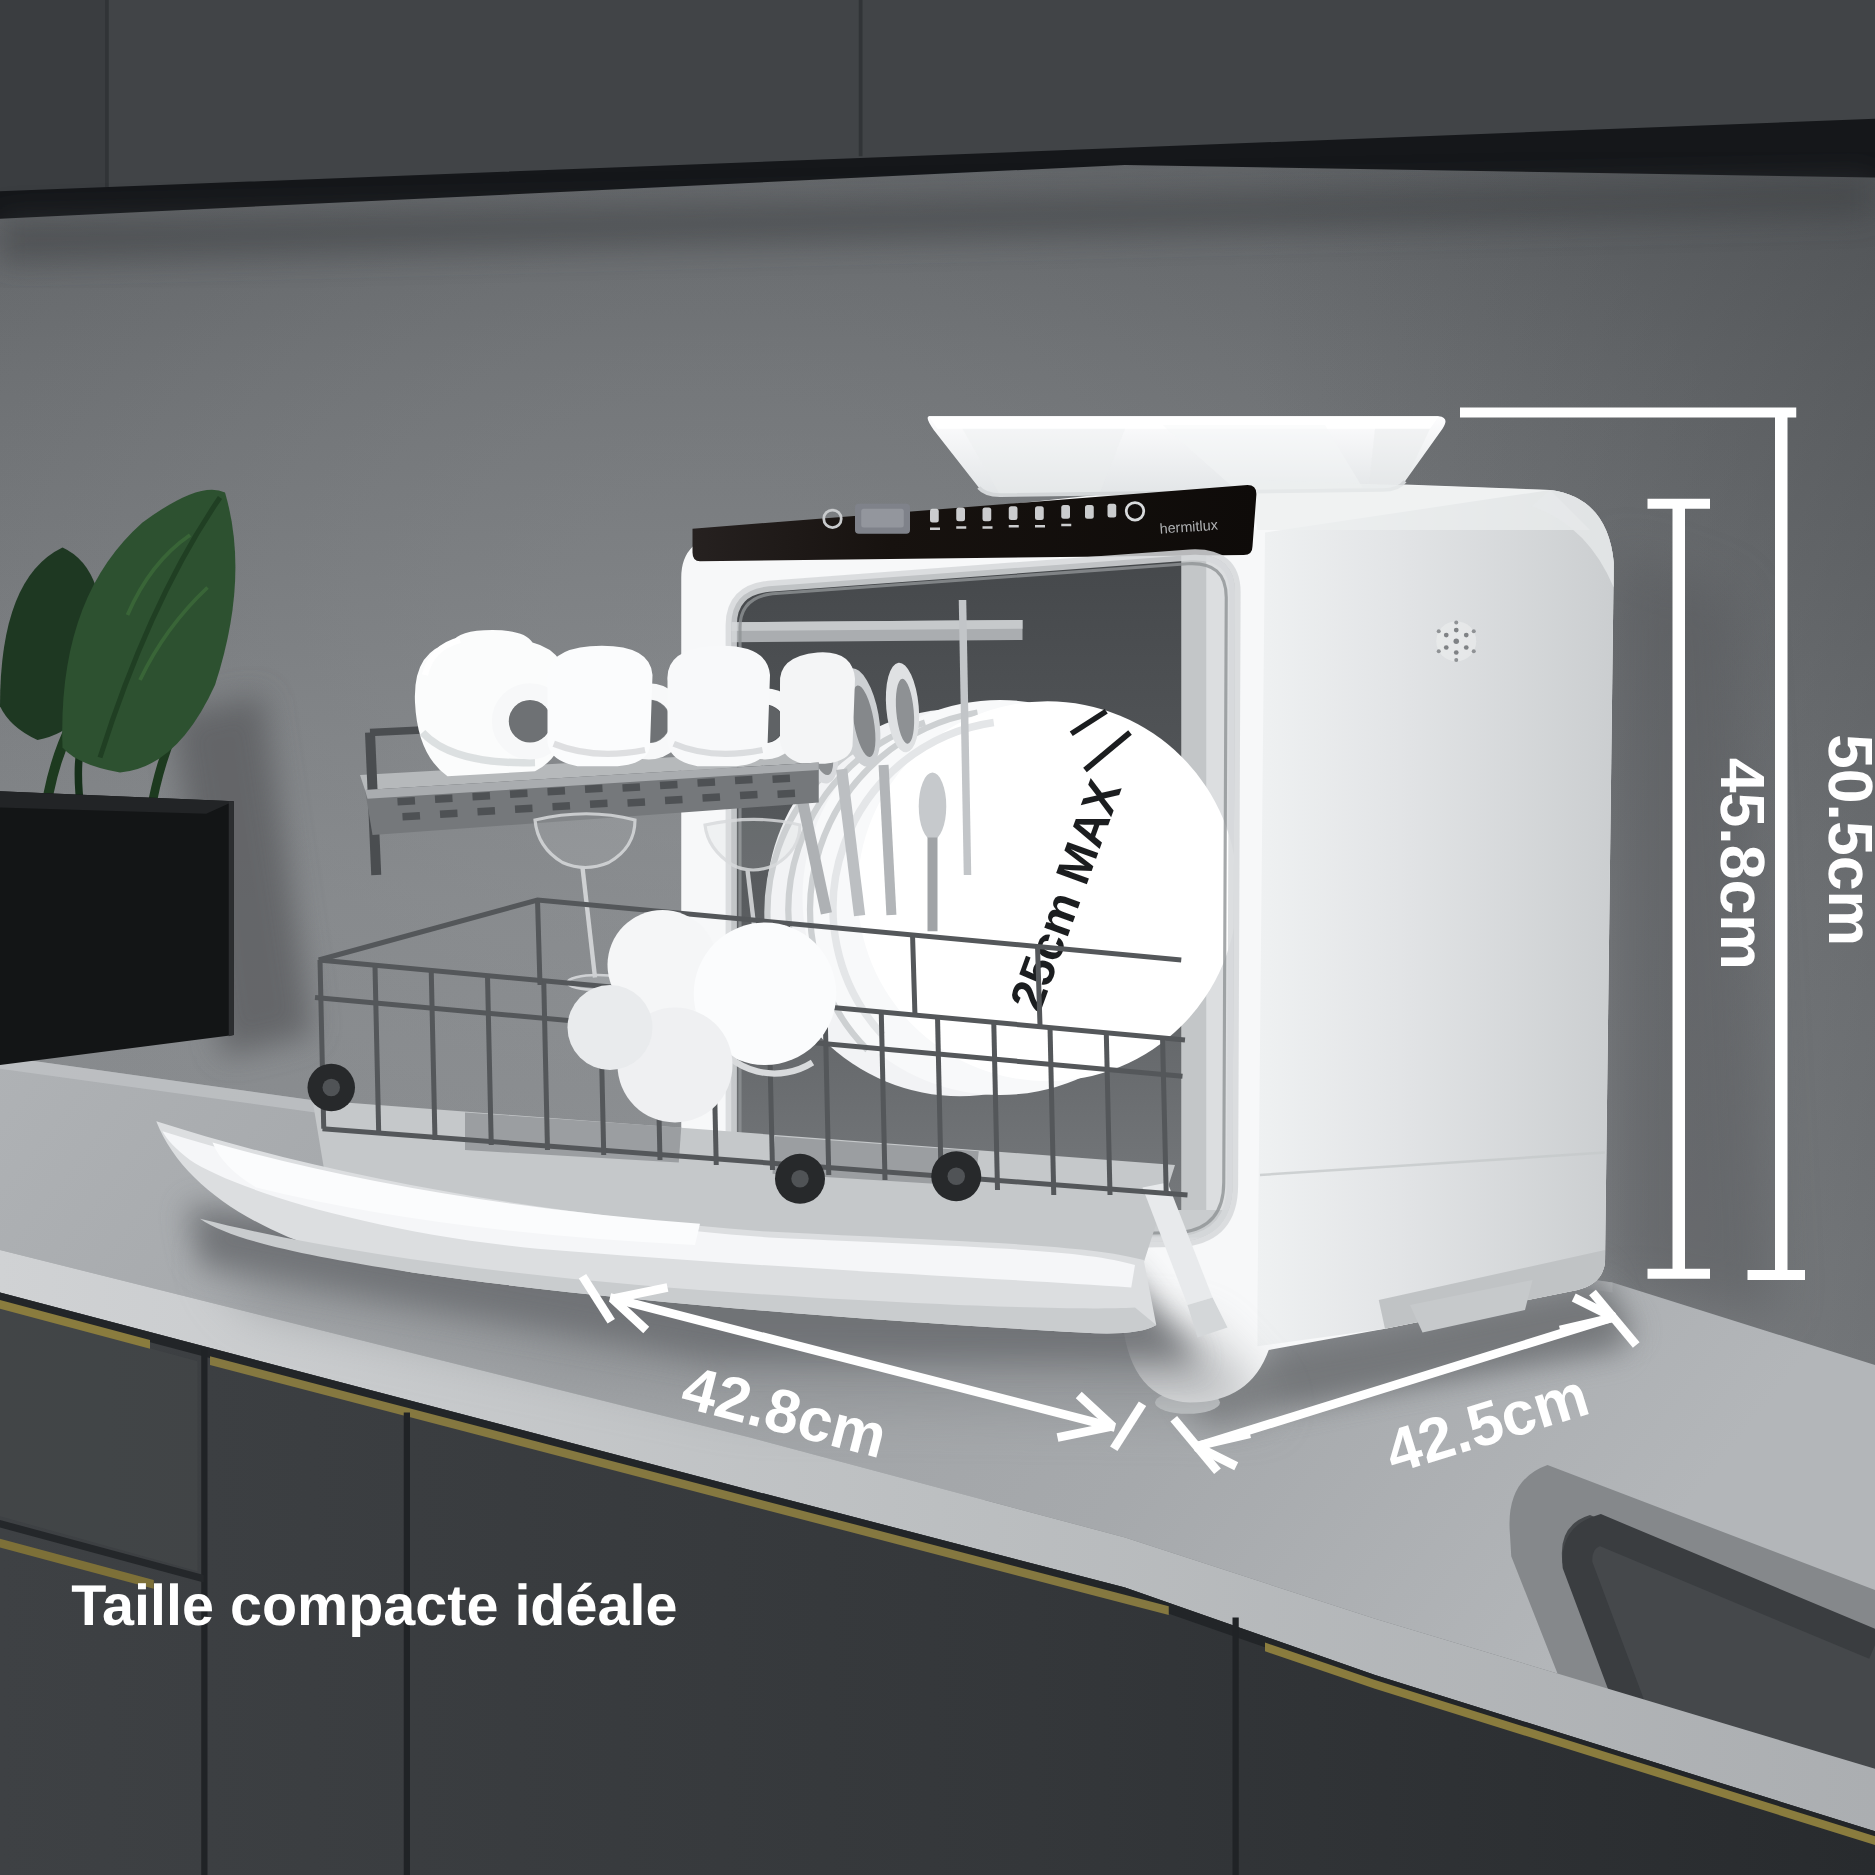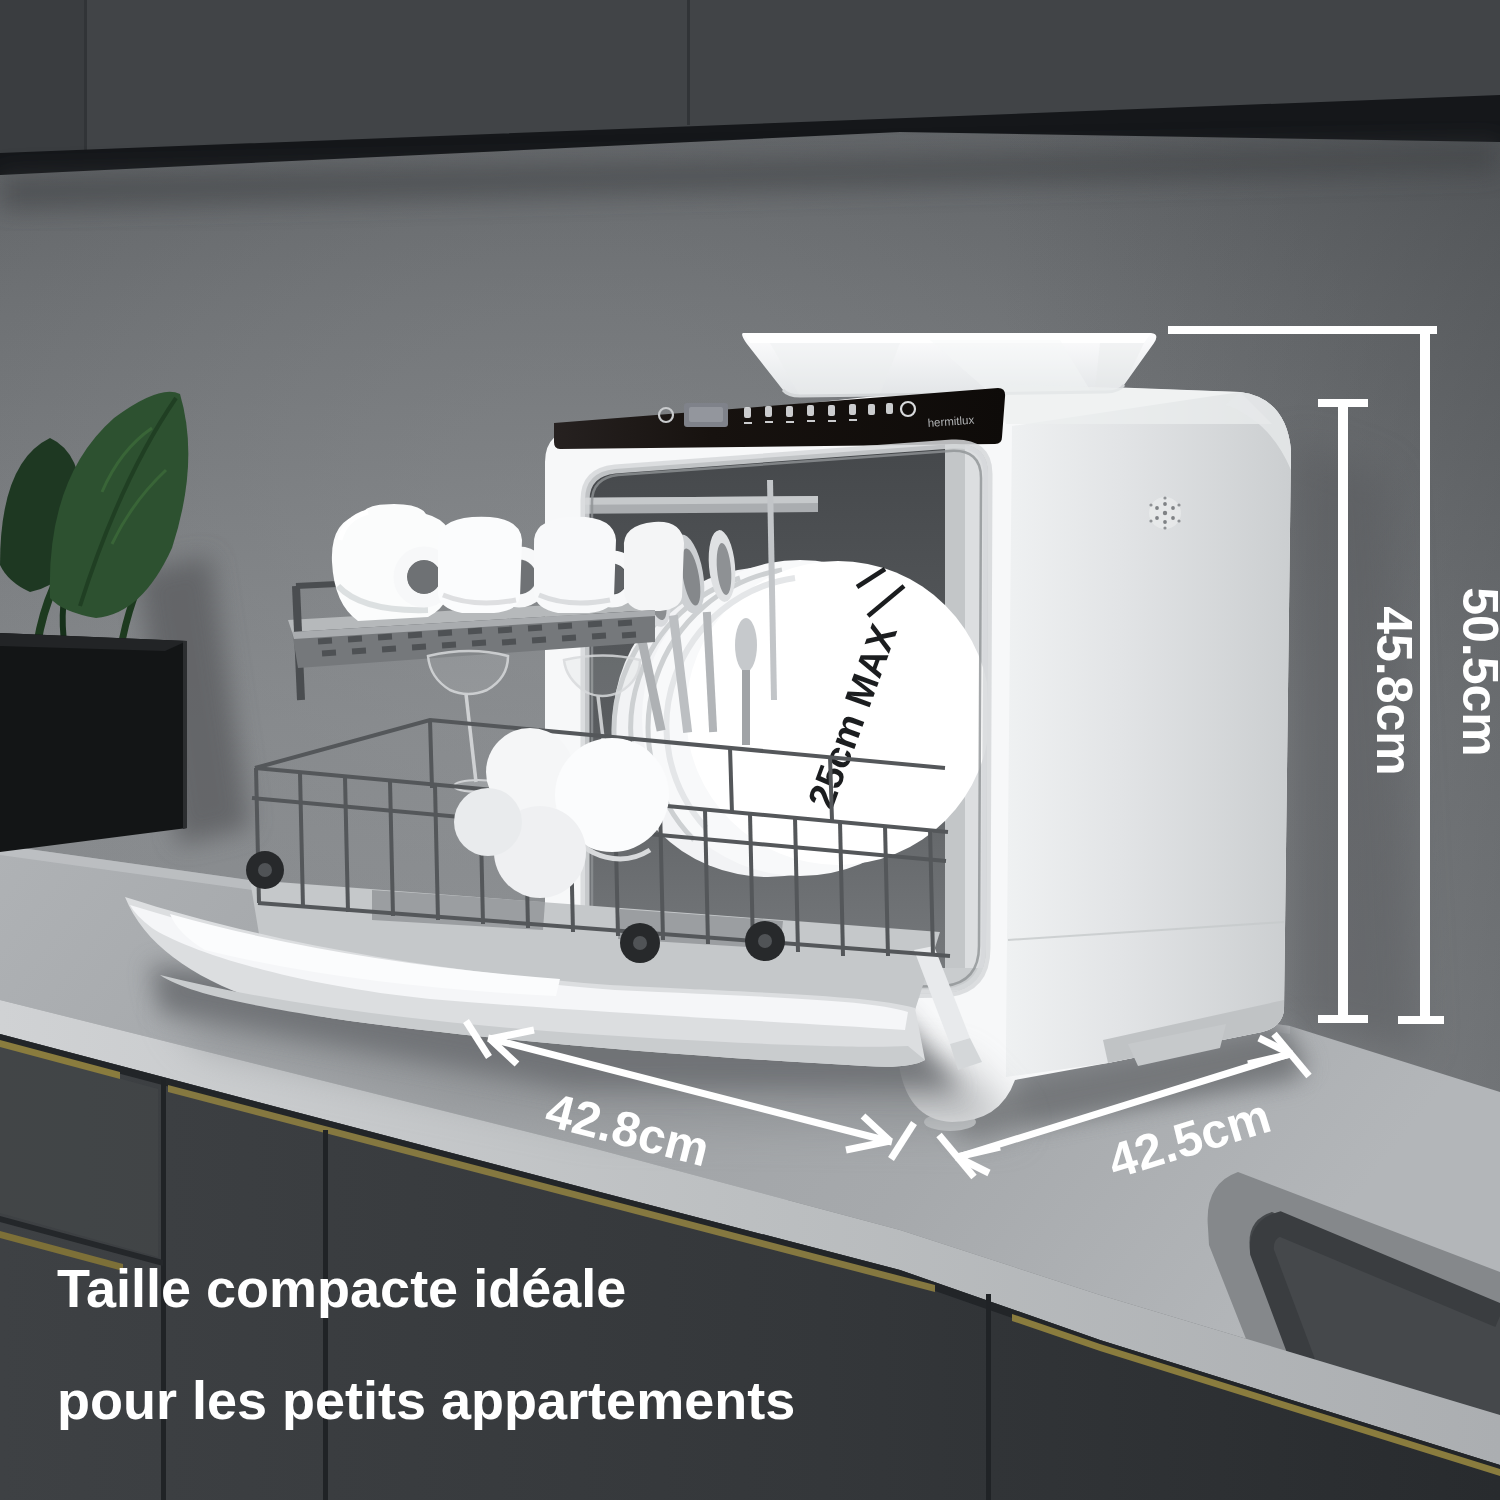--- a/index.html
+++ b/index.html
@@ -1,20 +1,20 @@
 <!DOCTYPE html>
 <html><head>
 <meta charset="utf-8">
 <style>
   html,body{margin:0;padding:0;width:1500px;height:1500px;overflow:hidden;background:#737679;
     font-family:"Liberation Sans",sans-serif;}
   #scene{position:relative;width:1500px;height:1500px;}
   svg{position:absolute;left:0;top:0;}
   .bigtxt{position:absolute;color:#fff;font-family:"Liberation Sans",sans-serif;
-    font-size:54px;font-weight:bold;letter-spacing:0px;white-space:nowrap;}
+    font-size:46px;font-weight:bold;letter-spacing:0px;white-space:nowrap;}
 </style>
 </head>
 <body>
 <div id="scene">
 <svg width="1500" height="1500" viewBox="0 0 1500 1500">
 <defs>
   <linearGradient id="wallg" x1="0" y1="0" x2="0" y2="1">
     <stop offset="0" stop-color="#55585b"></stop>
     <stop offset="0.25" stop-color="#6b6e71"></stop>
     <stop offset="0.6" stop-color="#828588"></stop>
@@ -377,14 +377,13 @@
 <path d="M1291,1054 L1248,1064 M1291,1054 L1259,1038" stroke="#fff" stroke-width="7" fill="none"></path>
 <path d="M1274,1034 L1309,1076" stroke="#fff" stroke-width="7"></path>
 
 <text x="625" y="1146" font-size="49" font-weight="bold" fill="#fff" text-anchor="middle" transform="rotate(14.5 625 1140)" font-family="Liberation Sans, sans-serif">42.8cm</text>
 <text x="1192" y="1155" font-size="49" font-weight="bold" fill="#fff" text-anchor="middle" transform="rotate(-17 1192 1147)" font-family="Liberation Sans, sans-serif">42.5cm</text>
 <text x="1463" y="672" font-size="50" font-weight="bold" fill="#fff" text-anchor="middle" transform="rotate(90 1463 672)" font-family="Liberation Sans, sans-serif">50.5cm</text>
 <text x="1378" y="700" font-size="50" font-weight="bold" fill="#fff" text-anchor="middle" transform="rotate(90 1382 695)" font-family="Liberation Sans, sans-serif">45.8cm</text>
 </svg>
 
 <div class="bigtxt" style="left:57px;top:1257px;">Taille compacte idéale</div>
-<div class="bigtxt" style="left:57px;top:1369px;">pour les petits appartements</div>
 </div>
 
 </body></html>

